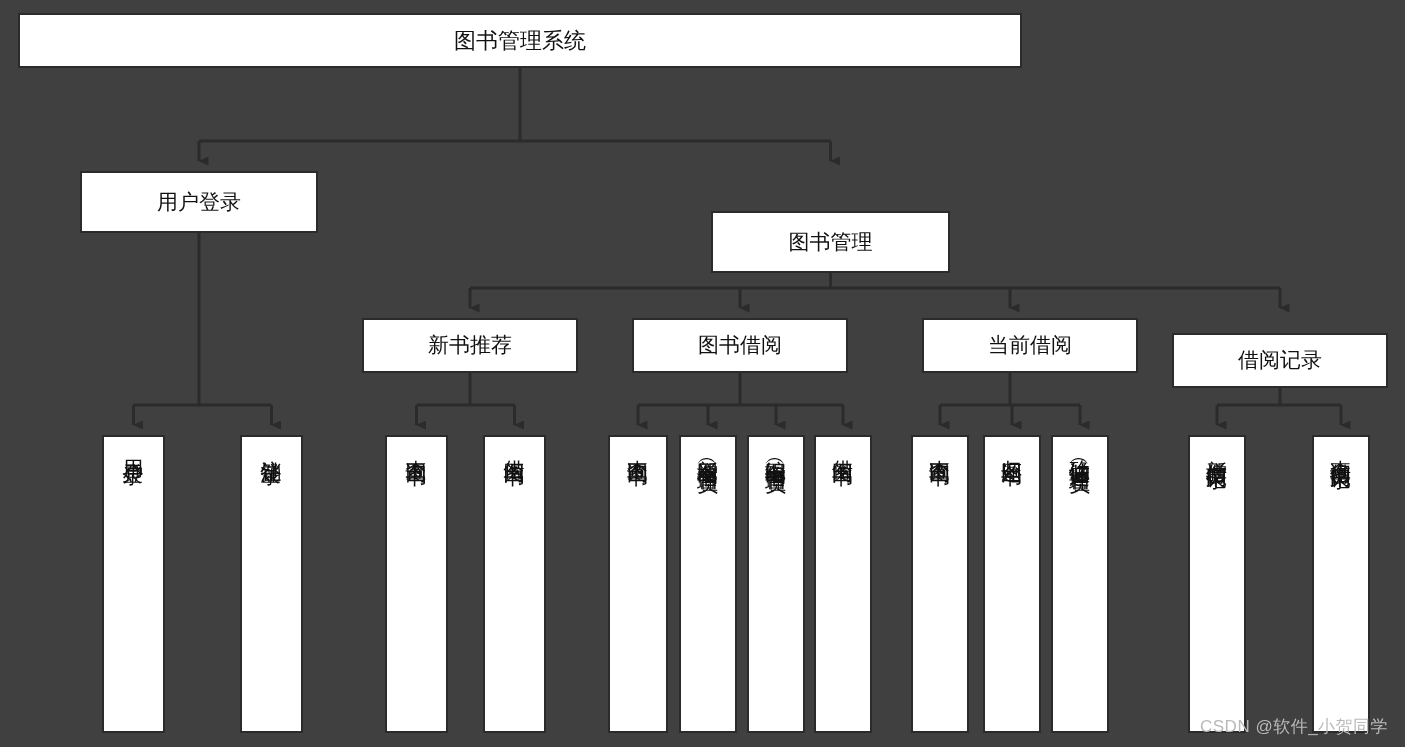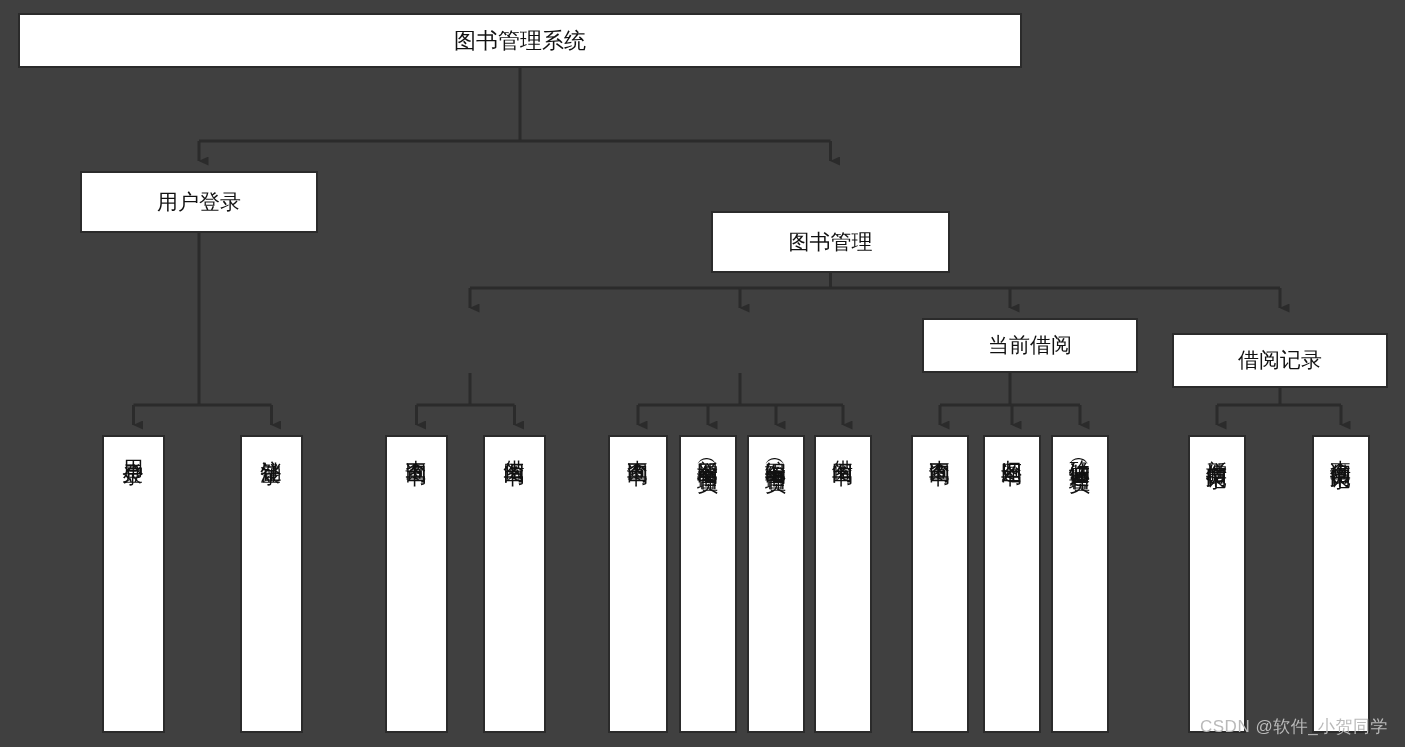--- a/index.html
+++ b/index.html
@@ -120,20 +120,26 @@
     <span class="label">图书管理系统</span>
   </div>
 
   <div class="node horizontal" style="left: 80px; top: 171px; width: 238px; height: 62px;">
     <span class="label">用户登录</span>
   </div>
   <div class="node horizontal" style="left: 711px; top: 171px; width: 239px; height: 62px; margin-top: 40px;">
     <span class="label">图书管理</span>
   </div>
 
+  <div class="node horizontal" style="left: 362px; top: 318px; width: 216px; height: 55px;">
+    <span class="label">新书推荐</span>
+  </div>
+  <div class="node horizontal" style="left: 632px; top: 318px; width: 216px; height: 55px;">
+    <span class="label">图书借阅</span>
+  </div>
   <div class="node horizontal" style="left: 902px; top: 318px; width: 216px; height: 55px; margin-left: 20px;">
     <span class="label">当前借阅</span>
   </div>
   <div class="node horizontal" style="left: 1172px; top: 308px; width: 216px; height: 55px; margin-top: 25px;">
     <span class="label">借阅记录</span>
   </div>
 
   <div class="node vertical" style="left: 102px; top: 435px; width: 63px; height: 298px;">
     <span class="label">用户登录</span>
   </div>

